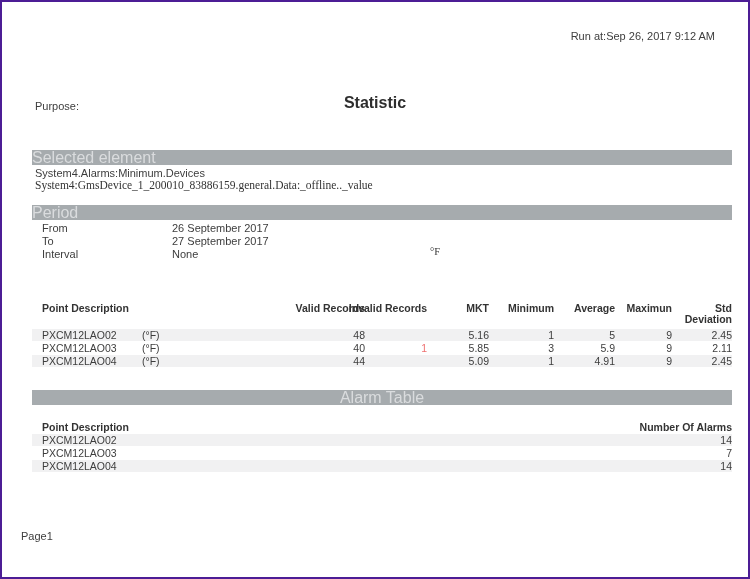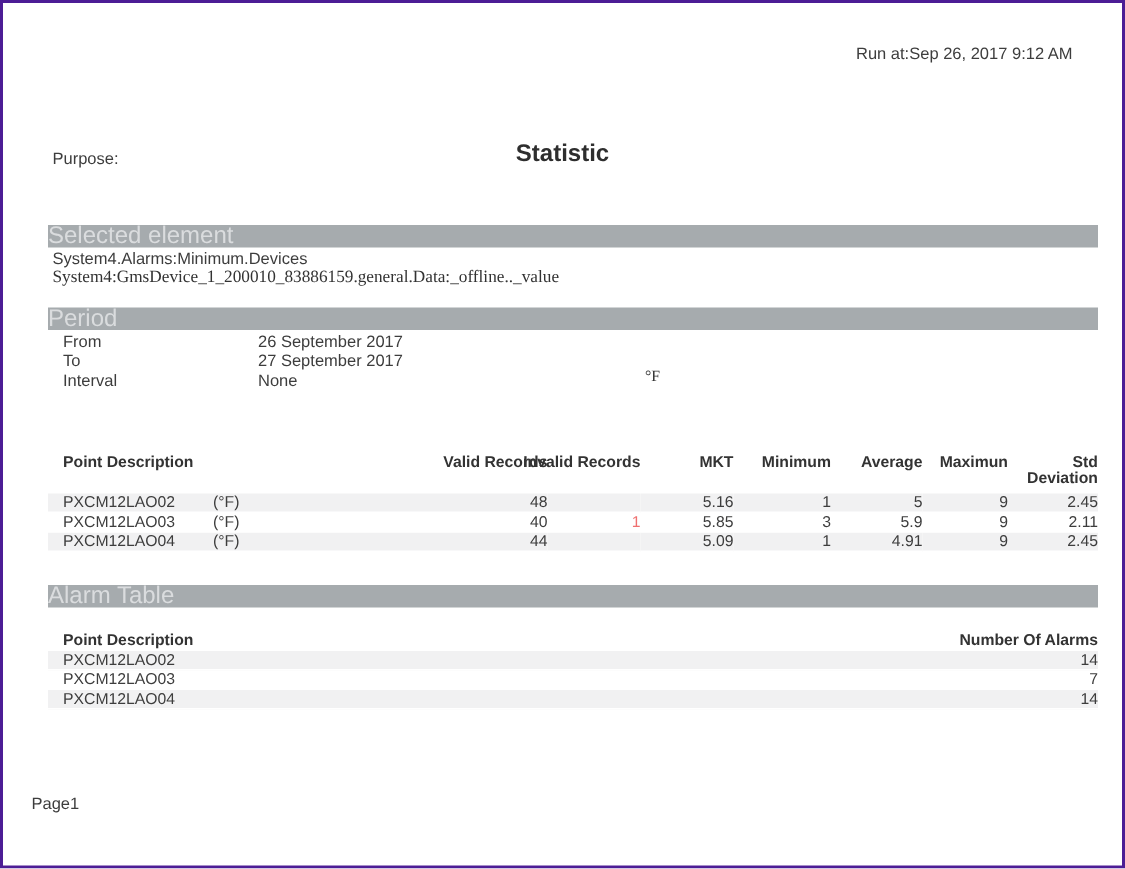--- a/index.html
+++ b/index.html
@@ -24,21 +24,21 @@
   .purpose-label { position:absolute; top:98px; left:33px; font-size:11px; }
   .purpose-lines { position:absolute; top:110px; left:33px; font-size:11px; line-height:12.5px; }
   .section-bar {
     position:absolute; left:30px; width:700px; height:15px;
     background:#a6abae; color:#dadcde;
     font-size:16px; line-height:15px; 
   }
   .bar-selected { top:148px; }
   .bar-period   { top:203px; }
   .bar-summary  { top:271px; }
-  .bar-alarm    { top:388px; }
+  .bar-alarm    { top:388px;text-align:center; }
   .sel-name { position:absolute; top:165px; left:33px; font-size:11px; }
   .sel-path {
     position:absolute; top:177px; left:33px;
     font-family:"Liberation Serif", serif; font-size:11.5px; color:#333;
   }
   .period-rows { position:absolute; top:220px; left:40px; font-size:11px; }
   .period-row { display:flex; height:13px; line-height:13px; }
   .period-row .p-label { width:130px; }
   .unit-label {
     position:absolute; top:244px; left:428px;

